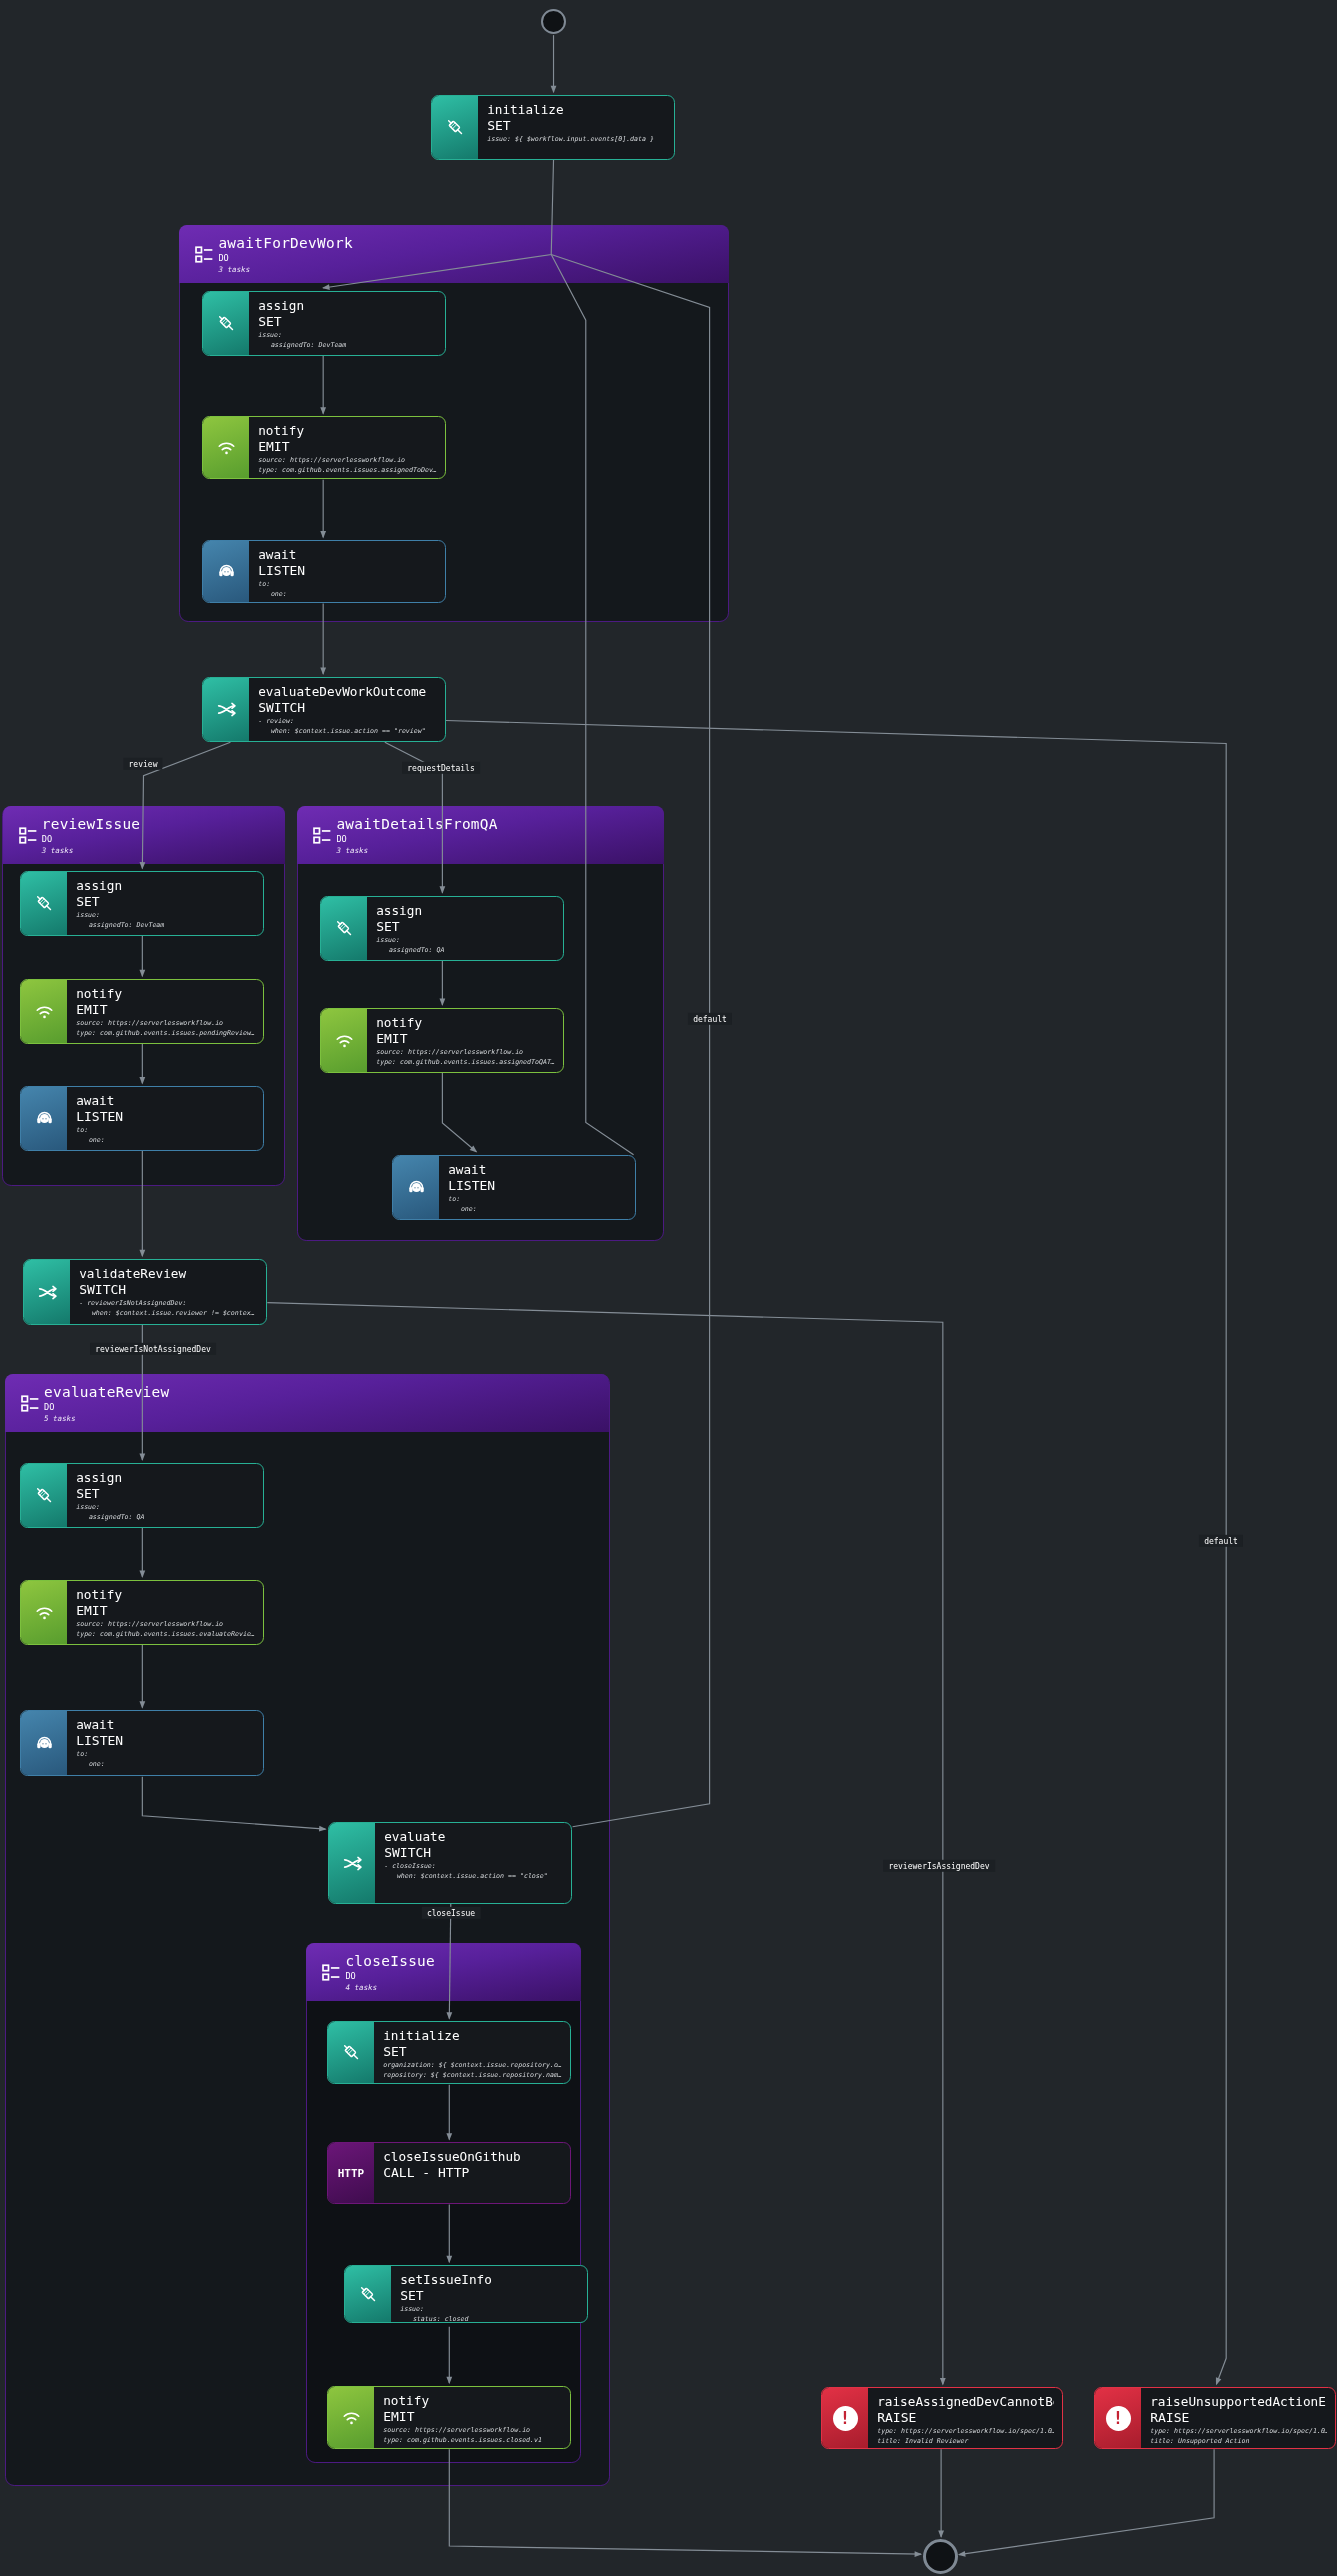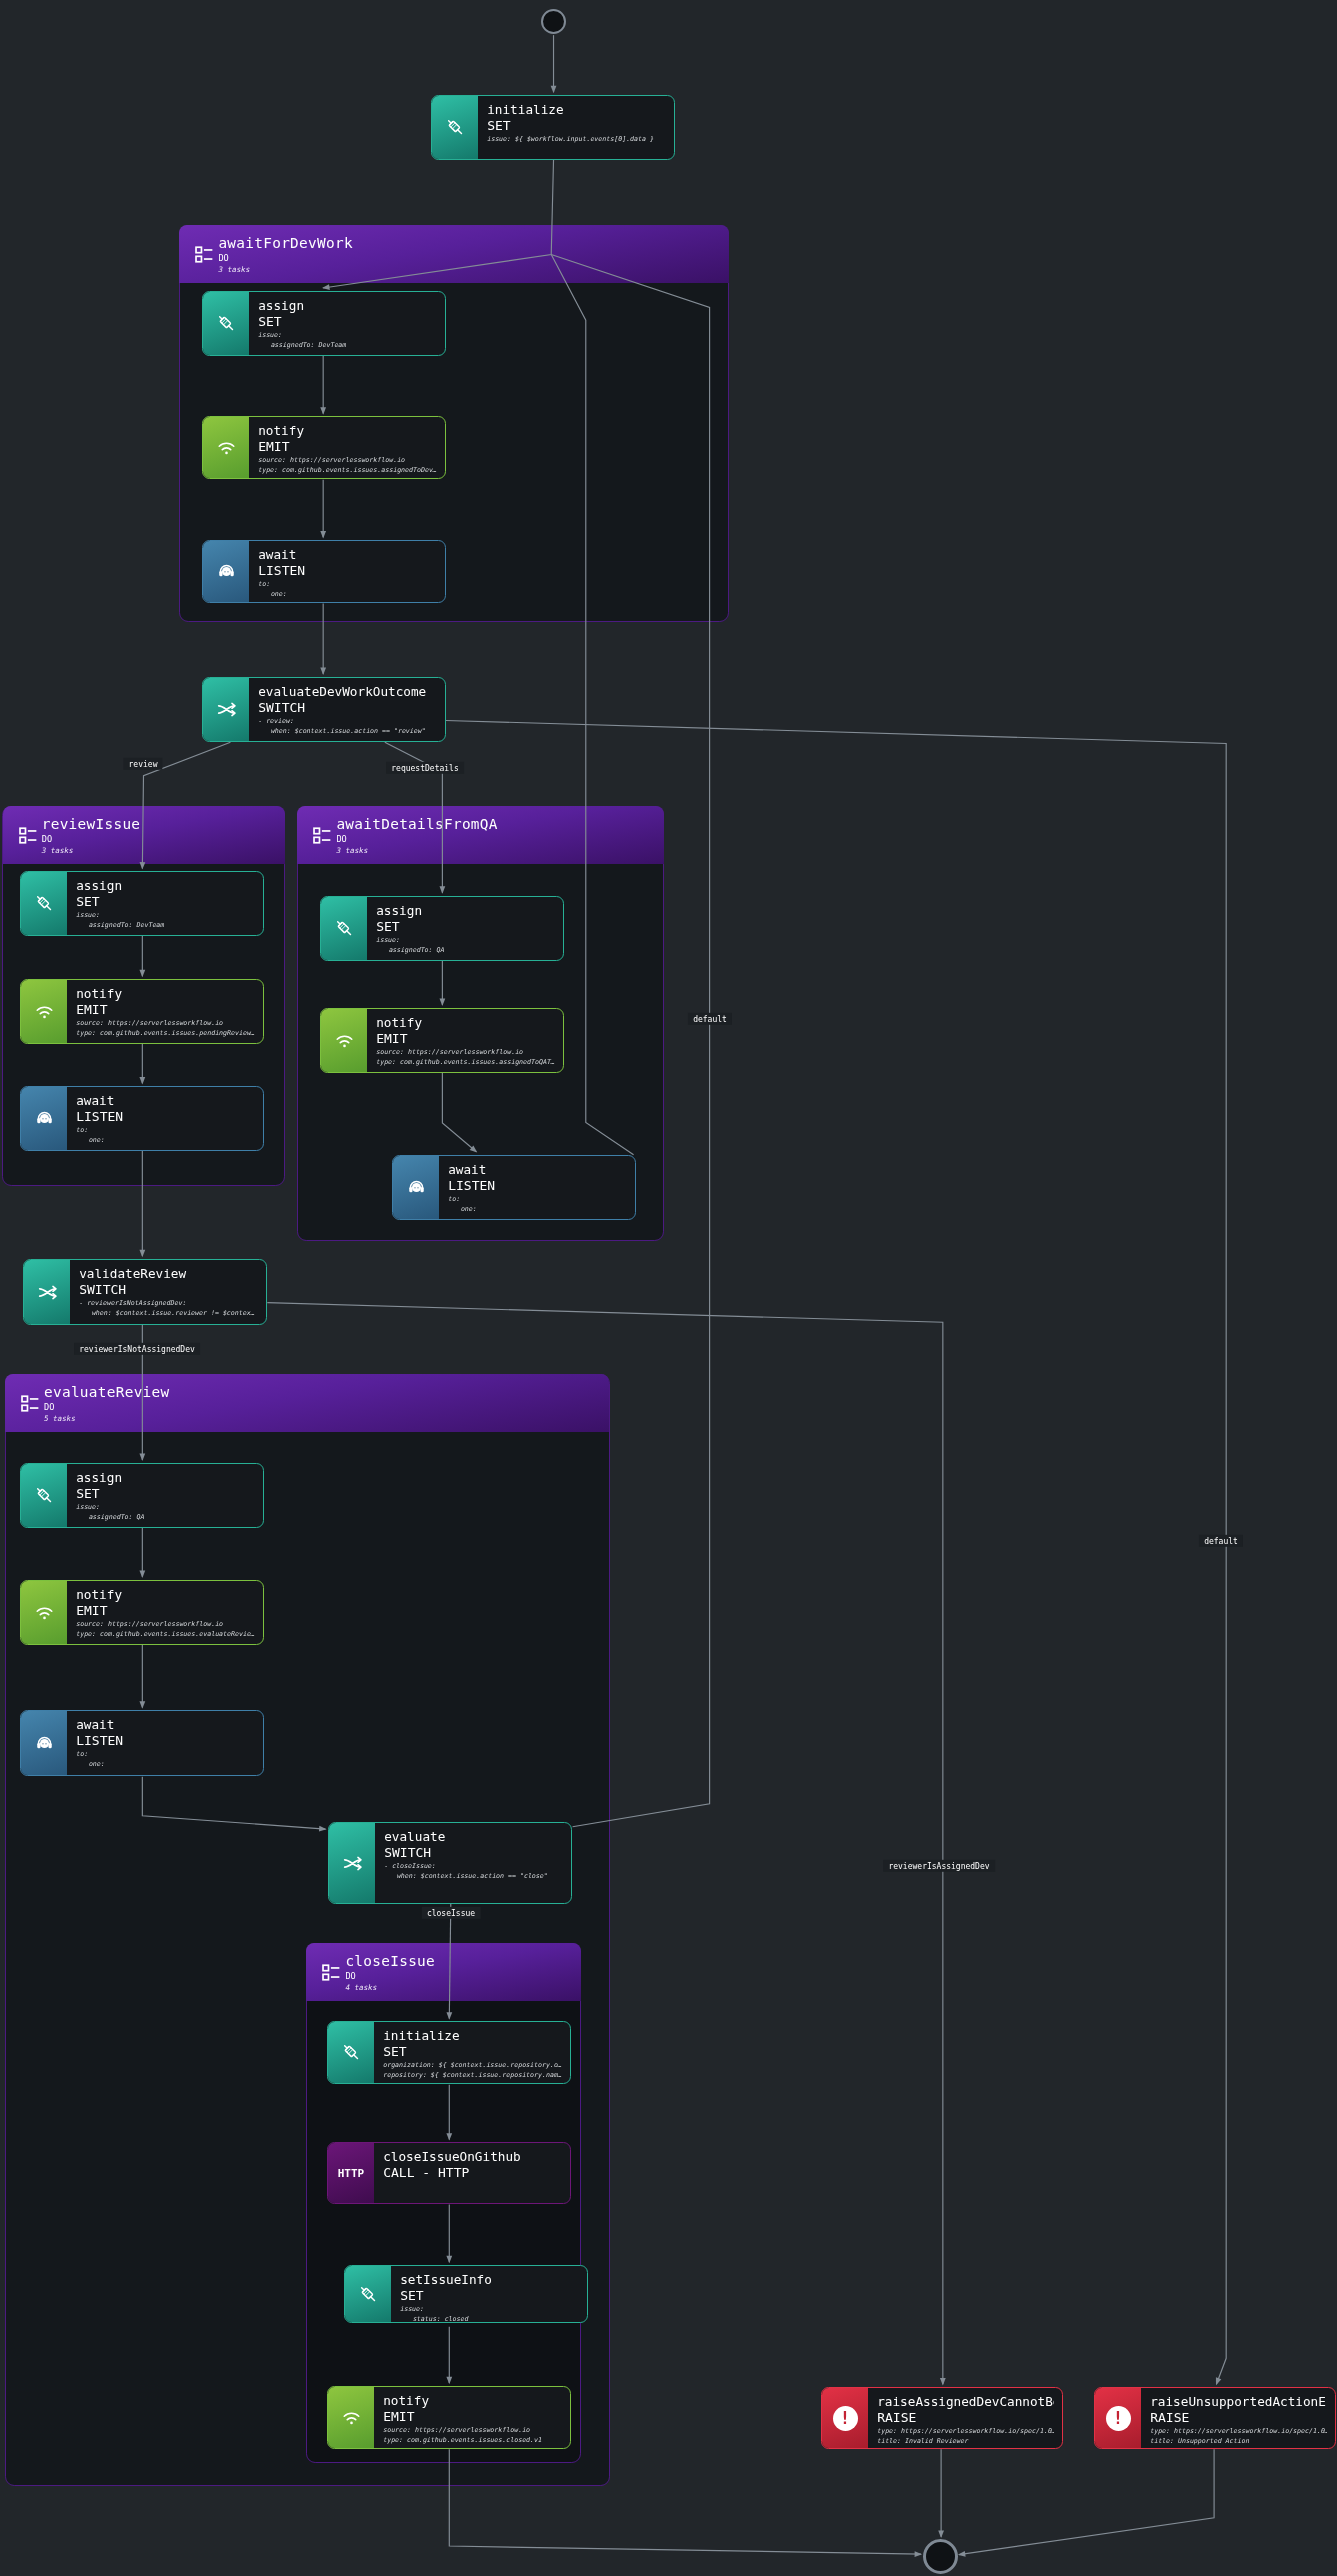--- a/index.html
+++ b/index.html
@@ -518,21 +518,21 @@
       </div>
     <div class="ct">
       <div class="t">raiseUnsupportedActionEr…</div>
       <div class="k">RAISE</div>
       <div class="d">type: https://serverlessworkflow.io/spec/1.0…</div>
       <div class="d">title: Unsupported Action</div>
     </div>
   </div>
 
   <div class="elbl" style="left:143px;top:764px">review</div>
-  <div class="elbl" style="left:425px;top:768px">requestDetails</div>
+  <div class="elbl" style="left:441px;top:768px">requestDetails</div>
   <div class="elbl" style="left:710px;top:1019px">default</div>
-  <div class="elbl" style="left:137px;top:1349px">reviewerIsNotAssignedDev</div>
+  <div class="elbl" style="left:153px;top:1349px">reviewerIsNotAssignedDev</div>
   <div class="elbl" style="left:1221px;top:1541px">default</div>
   <div class="elbl" style="left:939px;top:1866px">reviewerIsAssignedDev</div>
   <div class="elbl" style="left:451px;top:1913px">closeIssue</div>
 
 </div>
 
 
 </body></html>

